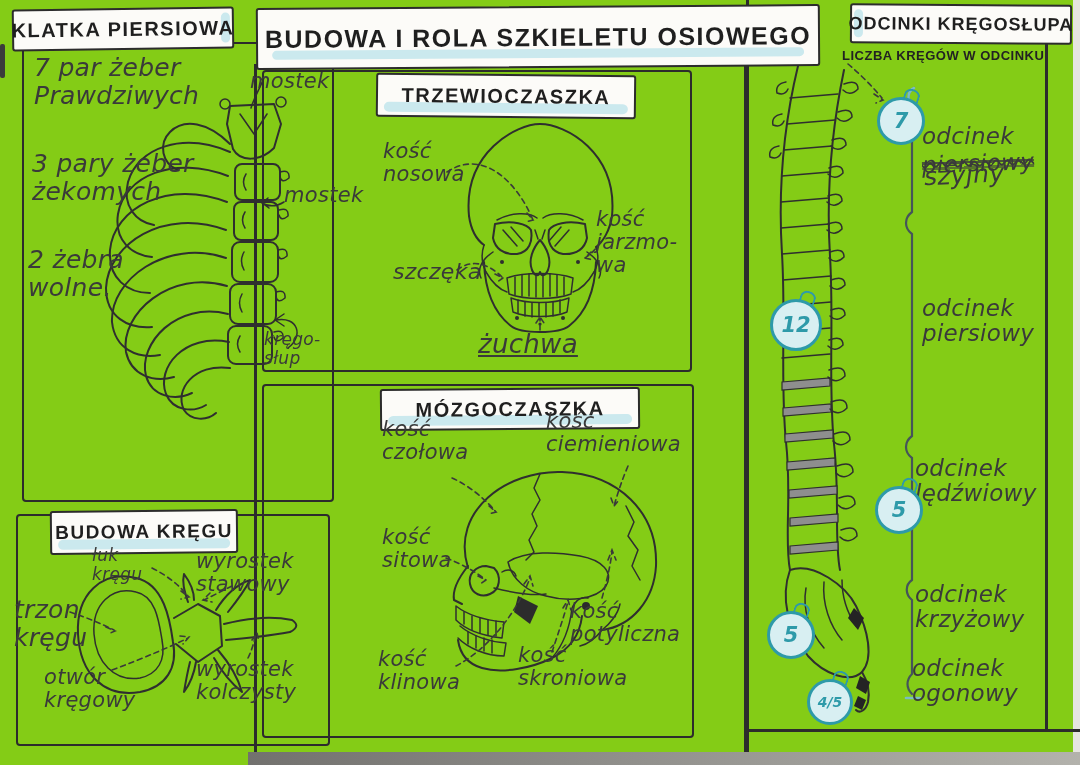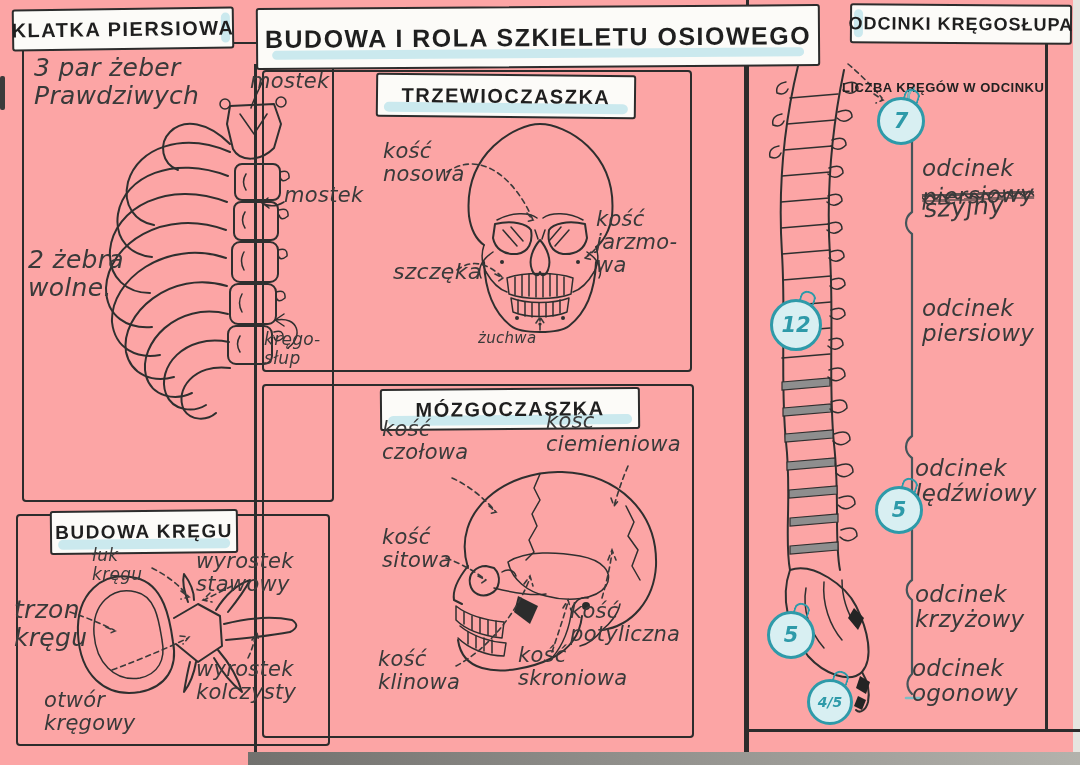--- a/index.html
+++ b/index.html
@@ -1,18 +1,18 @@
 <!DOCTYPE html>
 <html><head>
 <meta charset="utf-8">
 <style>
   html,body{margin:0;padding:0;background:#dedcd6;}
-  .stage{position:relative;width:1080px;height:765px;background:#fca5a5;overflow:hidden;
+  .stage{position:relative;width:1080px;height:765px;background:#84cc16;overflow:hidden;
          font-family:"DejaVu Sans",sans-serif;color:#2f2f2f;}
-  .abs{position:absolute;margin-top:32px;}
+  .abs{position:absolute;}
   .panelbox{position:absolute;border:2.5px solid #2c2c2c;border-radius:4px;background:transparent;z-index:1;}
   .hdrbox{position:absolute;border:2.5px solid #2c2c2c;border-radius:3px;background:#fcfbf8;
           display:flex;align-items:center;justify-content:center;z-index:6;
           font-family:"Liberation Sans",sans-serif;font-weight:bold;color:#1f1f1f;}
   .hdrbox span{position:relative;z-index:2;white-space:nowrap;}
   .wash-b::before{content:"";position:absolute;left:6px;right:6px;bottom:3px;height:10px;
           background:#cbe9ee;border-radius:5px;z-index:1;}
   .wash-r::before{content:"";position:absolute;right:2px;top:4px;bottom:4px;width:9px;
           background:#cbe9ee;border-radius:5px;z-index:1;}
   .wash-l::before{content:"";position:absolute;left:2px;top:4px;bottom:4px;width:9px;
@@ -47,22 +47,24 @@
 
   <div class="abs" style="left:0;top:44px;width:5px;height:34px;background:#3b3b3b;border-radius:2px;z-index:9;"></div>
   <div class="rightstrip"></div>
   <div class="scanbar" style="background:linear-gradient(90deg,#72716e,#908f8b 45%,#b3b2ac);"></div>
 
   <div class="hdrbox wash-r" style="left:12px;top:8px;width:218px;height:38px;font-size:20px;letter-spacing:1.5px;transform:rotate(-0.8deg);">
     <span>KLATKA PIERSIOWA</span>
   </div>
   <div class="panelbox" style="left:22px;top:42px;width:308px;height:456px;"></div>
 
-  <div class="hw" style="left:34px;top:54px;font-size:25px;">3 par żeber
+  <div class="hw" style="left:34px;top:54px;font-size:25px;">7 par żeber
 Prawdziwych</div>
+  <div class="hw" style="left:32px;top:150px;font-size:25px;">3 pary żeber
+żekomych</div>
   <div class="hw" style="left:28px;top:246px;font-size:25px;">2 żebra
 wolne.</div>
 
   <svg class="draw" style="left:88px;top:52px;" width="250" height="370" viewBox="0 0 250 370">
     <g>
       <path class="sk" d="M142,54 L186,52 L193,72 L186,96 C172,110 152,110 145,97 L139,72 Z"></path>
       <path class="sk15" d="M152,62 L166,82 L179,62"></path>
       <circle class="sk15" cx="137" cy="52" r="5"></circle>
         <circle class="sk15" cx="193" cy="50" r="5"></circle>
     </g>
@@ -144,21 +146,21 @@
     <path class="dl" d="M196,130 C190,138 186,142 180,146 M186,140 L180,146 L188,148"></path>
     <path class="dl" d="M135,218 L135,206 M131,211 L135,205 L139,211"></path>
   </svg>
 
   <div class="hw" style="left:383px;top:140px;font-size:21px;">kość
 nosowa</div>
   <div class="hw" style="left:393px;top:260px;font-size:22px;">szczęka</div>
   <div class="hw" style="left:596px;top:208px;font-size:21px;">kość
 jarzmo-
 wa</div>
-  <div class="hw" style="left:478px;top:330px;font-size:15px;">żuchwa</div>
+  <div class="hw" style="left:478px;top:330px;font-size:26px;text-decoration:underline;">żuchwa</div>
 
   <div class="panelbox" style="left:262px;top:384px;width:428px;height:350px;"></div>
   <div class="hdrbox wash-b" style="left:380px;top:388px;width:256px;height:38px;font-size:20px;letter-spacing:1.5px;transform:rotate(-0.5deg);">
     <span>MÓZGOCZASZKA</span>
   </div>
 
   <svg class="draw" style="left:390px;top:448px;" width="300" height="250" viewBox="0 0 300 250">
     <g>
       <path class="sk" d="M78,120 C60,62 118,22 172,24 C228,26 268,64 266,118 C264,152 242,178 212,182"></path>
       <path class="sk15" d="M150,26 L144,40 L150,52 L142,66 L147,78 L139,92 L144,104 L136,112"></path>
@@ -225,21 +227,21 @@
     <path class="dl" d="M72,130 C104,118 132,106 148,98 M140,96 L149,97 L143,104"></path>
     <path class="dl" d="M208,118 C212,110 214,102 216,94 M212,100 L217,93 L219,102"></path>
   </svg>
 
   <div class="hw" style="left:92px;top:546px;font-size:17px;">łuk
 kręgu</div>
   <div class="hw" style="left:196px;top:550px;font-size:21px;">wyrostek
 stawowy</div>
   <div class="hw" style="left:14px;top:596px;font-size:25px;">trzon
 kręgu</div>
-  <div class="hw" style="left:44px;top:666px;font-size:21px;margin-top:23px;">otwór
+  <div class="hw" style="left:44px;top:666px;font-size:21px;">otwór
 kręgowy</div>
   <div class="hw" style="left:196px;top:658px;font-size:21px;">wyrostek
 kolczysty</div>
 
   <div class="vline" style="left:746px;top:0;height:754px;"></div>
   <div class="vline" style="left:1045px;top:28px;height:702px;"></div>
   <div class="hline" style="left:746px;top:729px;width:334px;"></div>
 
   <div class="hdrbox wash-l" style="left:850px;top:4px;width:218px;height:36px;font-size:18px;letter-spacing:1px;transform:rotate(0.4deg);">
     <span>ODCINKI KRĘGOSŁUPA</span>

